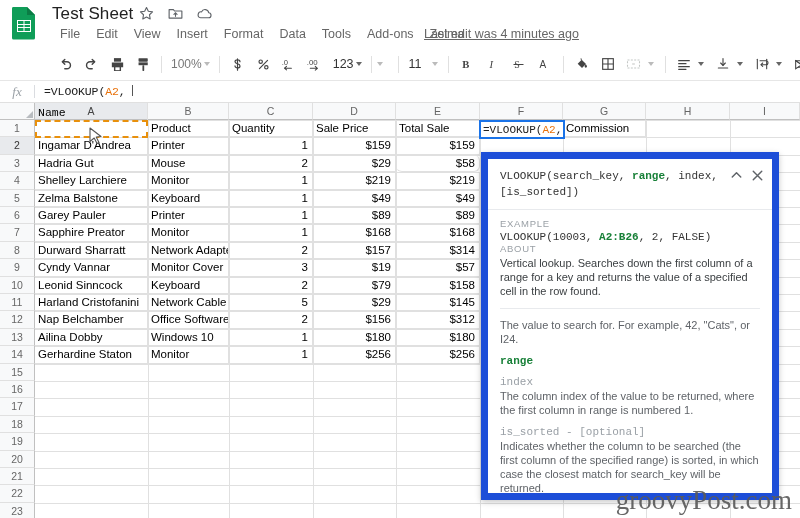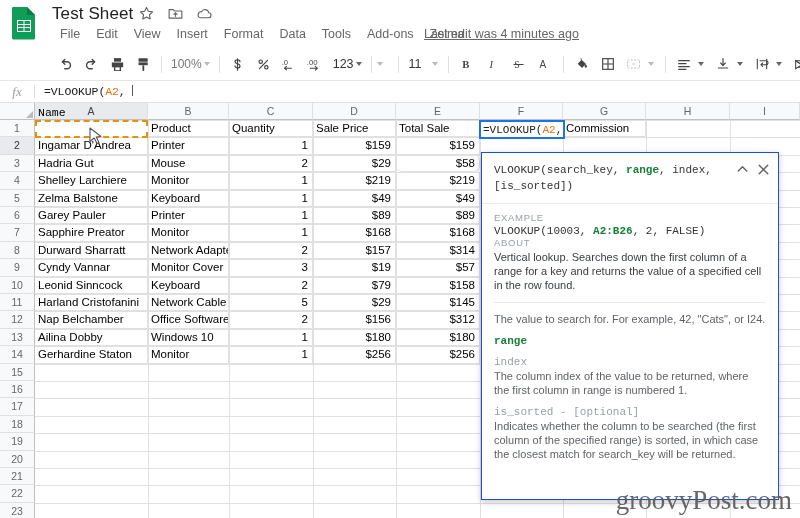--- a/index.html
+++ b/index.html
@@ -116,21 +116,21 @@
     font-family:"Liberation Mono", monospace; font-size:11px; color:#222;
     padding-left:2px; white-space:pre; overflow:visible;
   }
 
   
   .cursor { position:absolute; z-index:30; width:14px; height:20px; pointer-events:none; }
 
   
   .fhelp {
     position:absolute; left:481px; top:152px; width:298px; height:348px;
-    background:#fff; border:1px solid #1d4ed8; z-index:20;
+    background:#fff; border:7px solid #1d4ed8; z-index:20;
     box-shadow:0 2px 6px rgba(0,0,0,0.22);
     font-size:11px; color:#444; overflow:hidden;
   }
   .fhelp-head {
     position:relative; padding:9px 44px 9px 12px; border-bottom:1px solid #e8eaed;
     font-family:"Liberation Mono", monospace; font-size:11px; color:#333; line-height:16px;
   }
   .fhelp-head .grn { color:#188038; font-weight:bold; }
   .fh-ctl { position:absolute; top:8px; width:17px; height:17px; color:#5f6368; cursor:pointer; }
   .fh-collapse { right:27px; }

